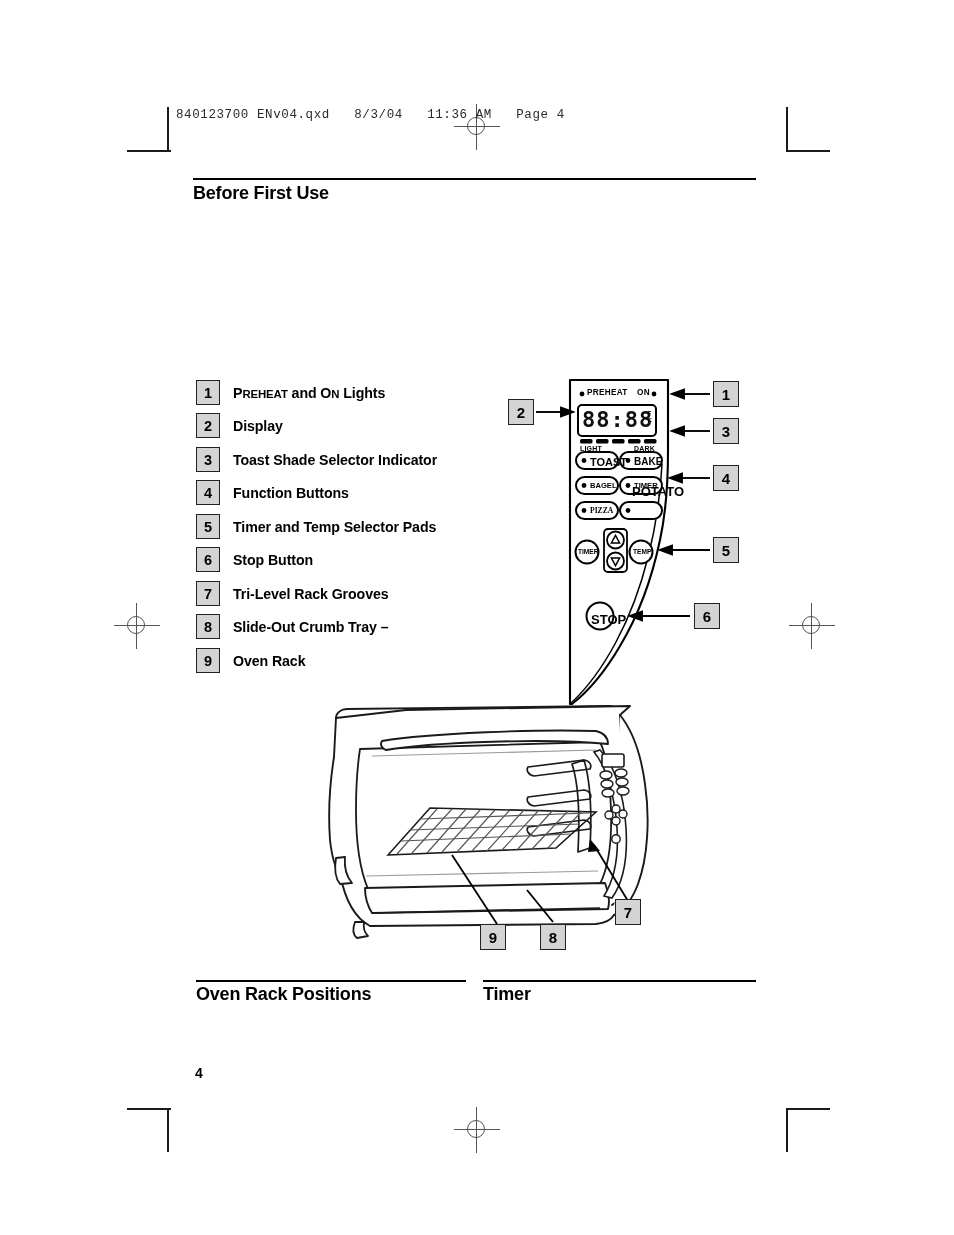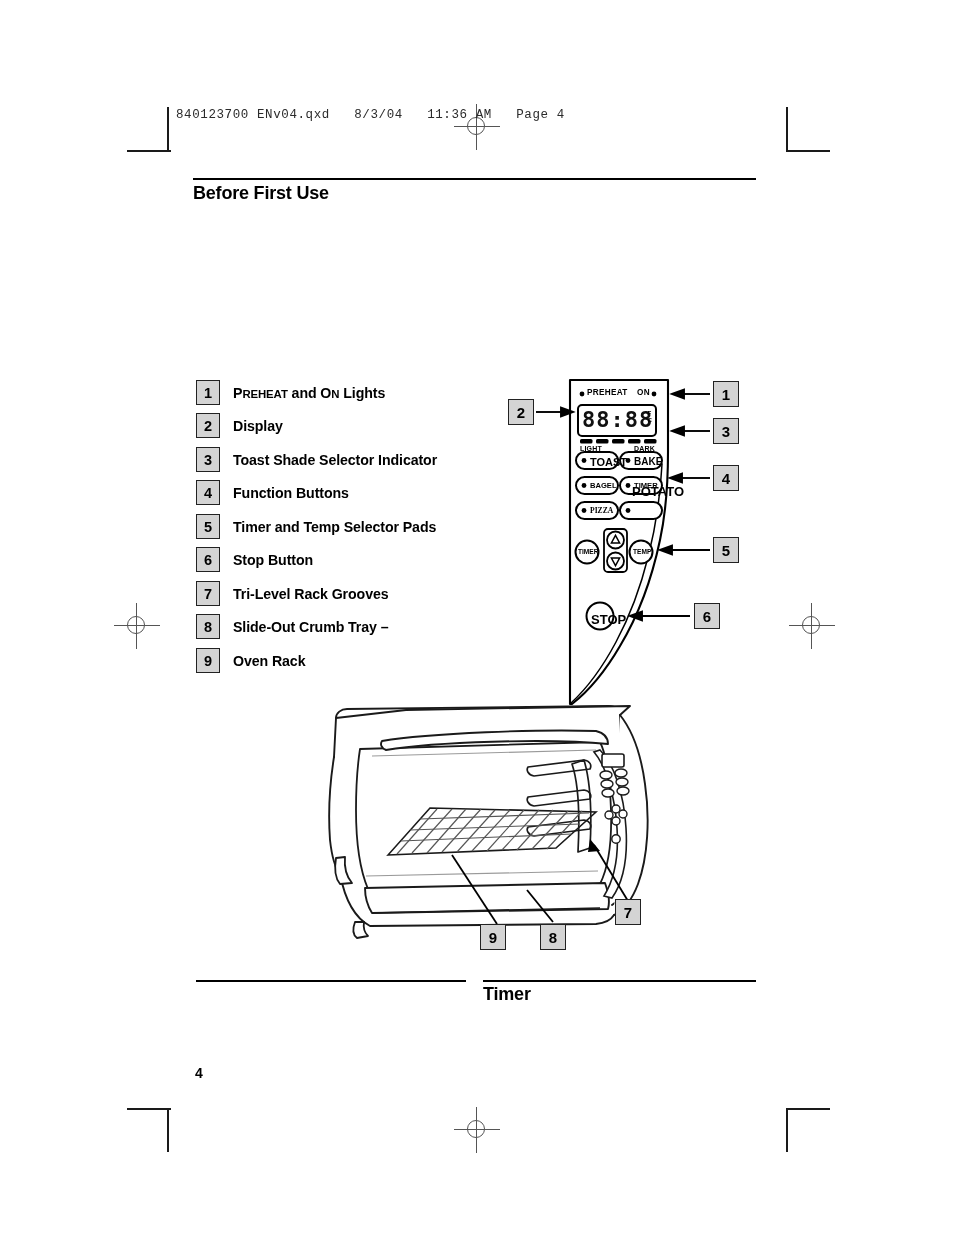--- a/index.html
+++ b/index.html
@@ -435,19 +435,20 @@
     <g fill="#000">
       <path d="M590,827 L600,839 L588,840 Z"></path>
     </g>
   </svg>
 
   <div class="callout" style="left:615px; top:887px;">7</div>
   <div class="callout" style="left:540px; top:912px;">8</div>
   <div class="callout" style="left:480px; top:912px;">9</div>
 
   <div class="headrule" style="left:196px; top:968px; width:270px;"></div>
+  <div class="heading" style="left:196px; top:972px;">Oven Rack Positions</div>
 
   <div class="headrule" style="left:483px; top:968px; width:273px;"></div>
   <div class="heading" style="left:483px; top:972px;">Timer</div>
 
   <div class="pagenum" style="left:195px; top:1053px;">4</div>
 
 </div>
 
 </body></html>

